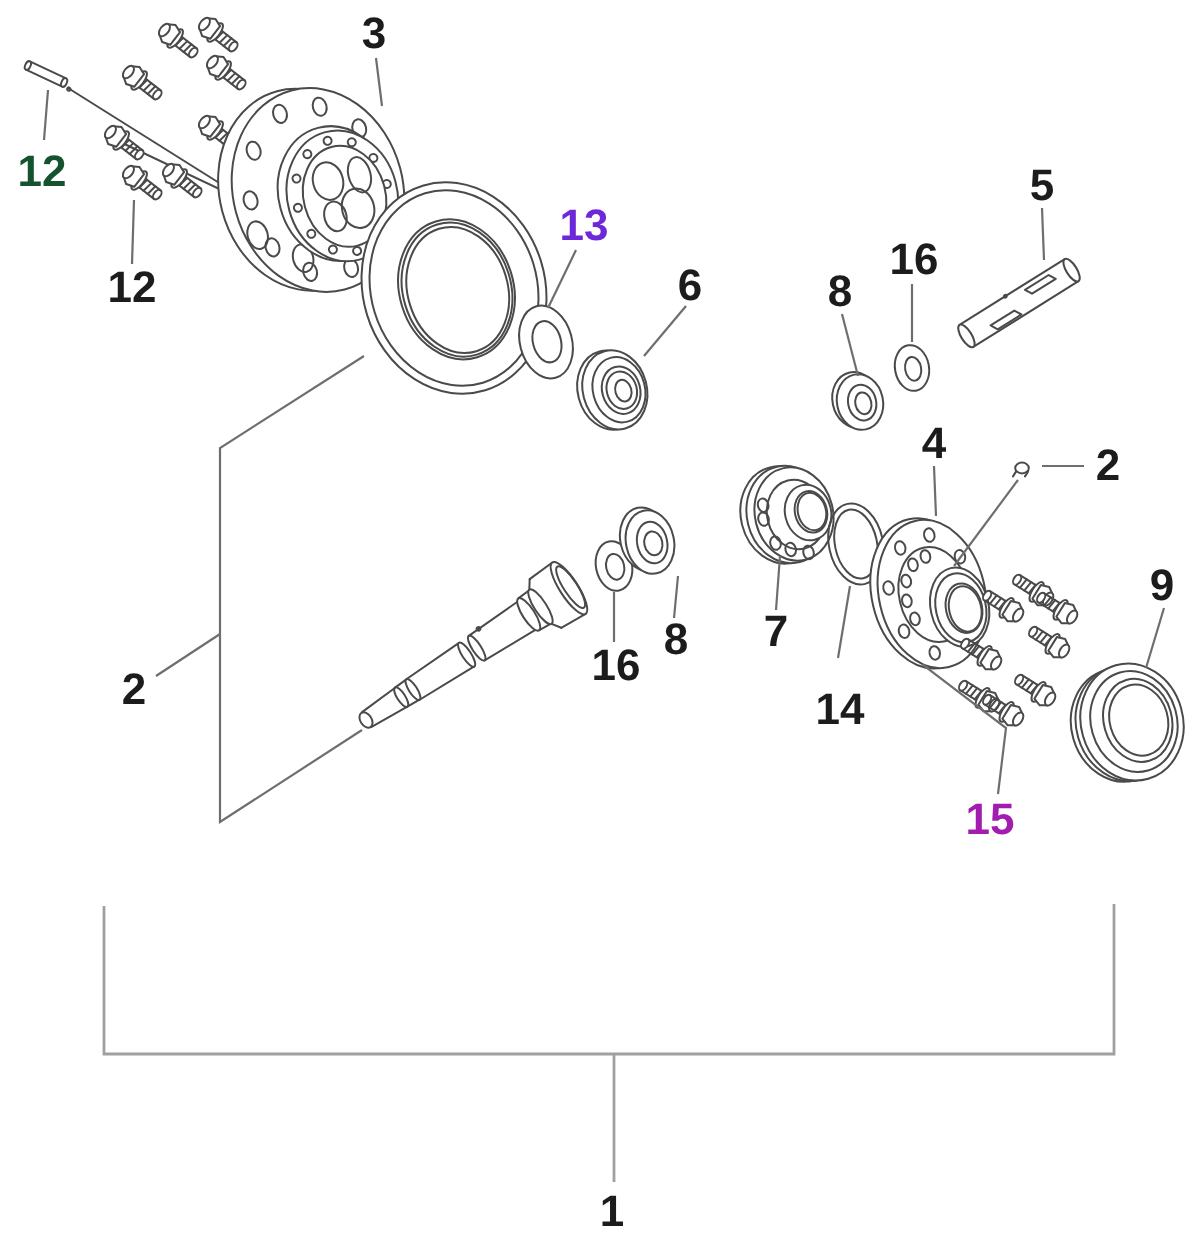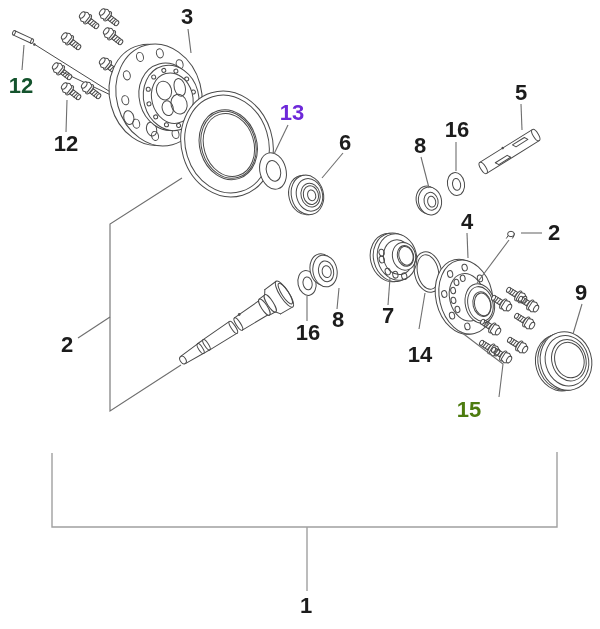--- a/index.html
+++ b/index.html
@@ -288,18 +288,18 @@
       <div class="callout" style="left: 345px; top: 143px; color: rgb(28, 28, 28);">6</div>
       <div class="callout" style="left: 388px; top: 316px; color: rgb(28, 28, 28);">7</div>
       <div class="callout" style="left: 420px; top: 146px; color: rgb(28, 28, 28);">8</div>
       <div class="callout" style="left: 338px; top: 320px; color: rgb(28, 28, 28);">8</div>
       <div class="callout" style="left: 581px; top: 293px; color: rgb(28, 28, 28);">9</div>
       <div class="callout" style="left: 554px; top: 233px; color: rgb(28, 28, 28);">2</div>
       <div class="callout" style="left: 66px; top: 144px; color: rgb(28, 28, 28);">12</div>
       <div class="callout" style="left: 21px; top: 86px; color: #14532d;">12</div>
       <div class="callout" style="left: 292px; top: 113px; color: #6d28d9;">13</div>
       <div class="callout" style="left: 420px; top: 341px; color: rgb(28, 28, 28); margin-top: 14px;">14</div>
-      <div class="callout" style="left: 469px; top: 410px; color: #4d7c0f;">15</div>
+      <div class="callout" style="left: 495px; top: 410px; color: #a21caf;">15</div>
       <div class="callout" style="left: 457px; top: 130px; color: rgb(28, 28, 28);">16</div>
       <div class="callout" style="left: 308px; top: 333px; color: rgb(28, 28, 28);">16</div>
     </div>
 
 </div>
 
 </body></html>

